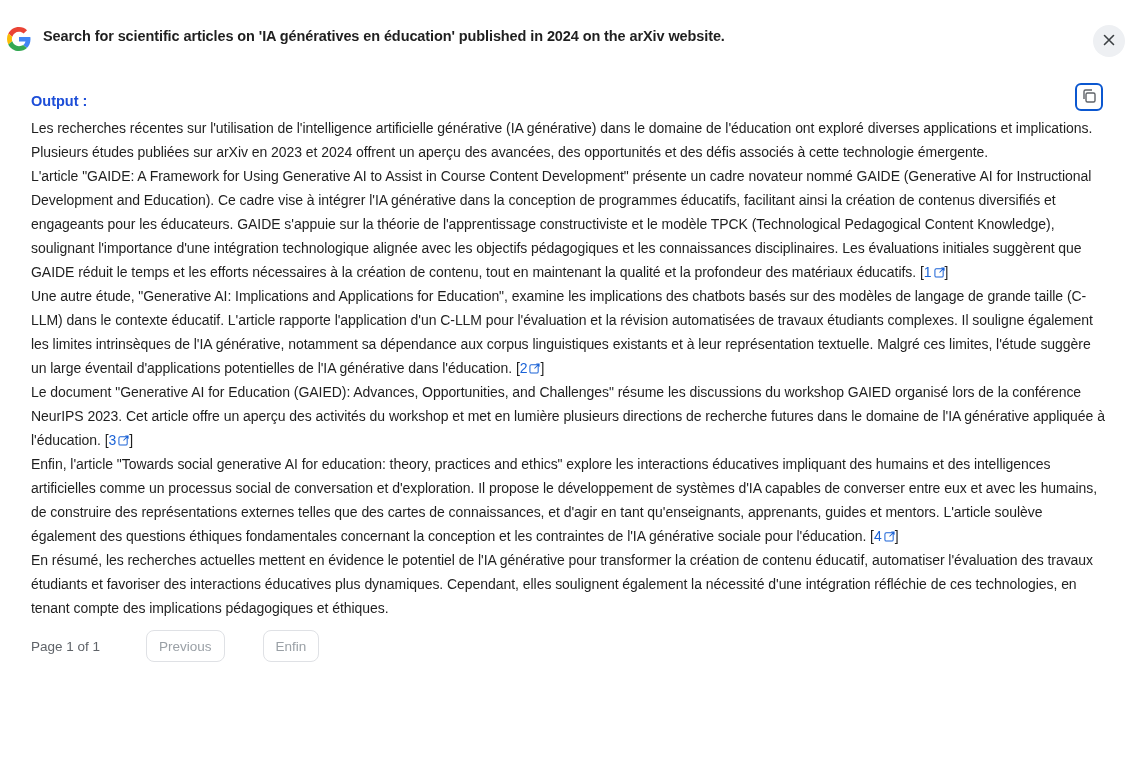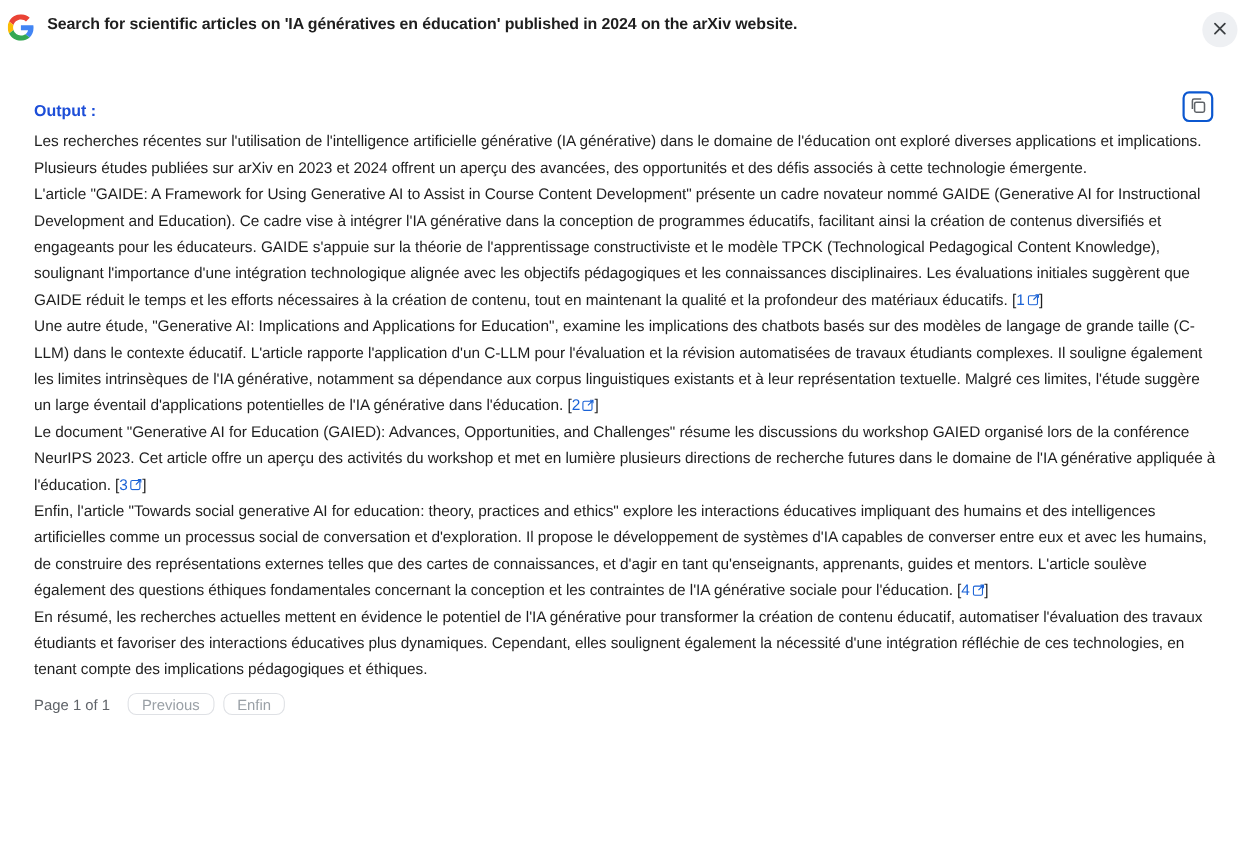--- a/index.html
+++ b/index.html
@@ -3,21 +3,21 @@
   <meta charset="utf-8">
   <style>
     * { box-sizing: border-box; margin: 0; padding: 0; }
     html, body {
       width: 1134px; height: 771px; overflow: hidden;
       background: #ffffff;
       font-family: "Liberation Sans", "DejaVu Sans", sans-serif;
       color: #1f1f1f;
     }
     .header {
-      position: absolute; left: 0; top: 0; width: 914px; height: 50px;
+      position: absolute; left: 0; top: 14px; width: 914px; height: 50px;
     }
     .g-logo {
       position: absolute; left: 7px; top: 13px; width: 24px; height: 24px;
     }
     .title {
       position: absolute; left: 43px; top: 14px;
       font-size: 14.5px; font-weight: bold; color: #1f1f1f;
       letter-spacing: -0.1px; white-space: nowrap;
     }
     .close-btn {
@@ -41,25 +41,25 @@
       font-size: 14px; line-height: 24px; color: #1f1f1f;
       letter-spacing: -0.05px;
     }
     .cite { color: #1a62d6; text-decoration: none; cursor: pointer; }
     .cite svg { vertical-align: -1px; margin-left: 2px; }
     .sources-label {
       font-size: 14.5px; font-weight: bold; color: #1f1f1f;
       margin-top: 9px; line-height: 20px;
     }
     .pager {
-      display: flex; align-items: center; margin-top: 10px;
+      display: flex; align-items: center; margin-top: 10px; gap: 30px;
     }
     .page-info { font-size: 13.5px; color: #5f6368; margin-right: 16px; }
     .pg-btn {
-      height: 20px; padding: 0 12px; border: 1px solid #dfe1e5; border-radius: 8px;
+      height: 32px; padding: 0 12px; border: 1px solid #dfe1e5; border-radius: 8px;
       background: #fff; color: #9aa0a6; font-size: 13.5px;
       font-family: "Liberation Sans", sans-serif; margin-right: 8px; cursor: default;
     }
   </style>
 </head>
 <body>
 
 <div class="header">
   <span class="g-logo">
     <svg width="24" height="24" viewBox="0 0 48 48">

